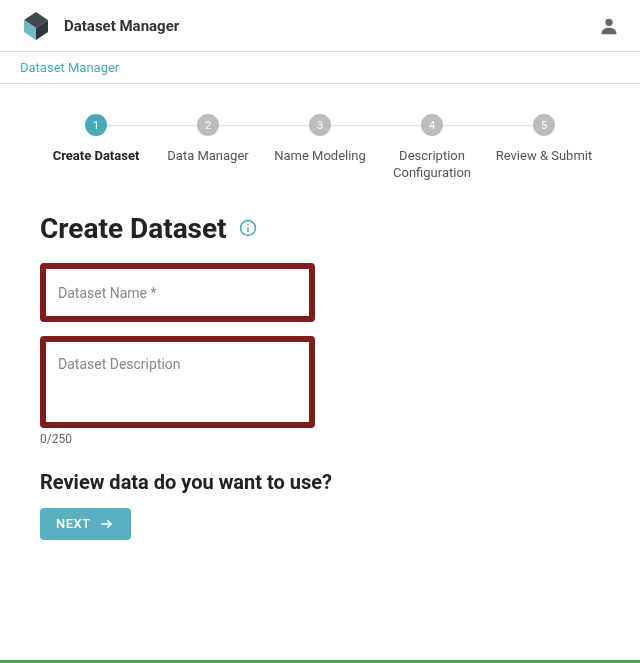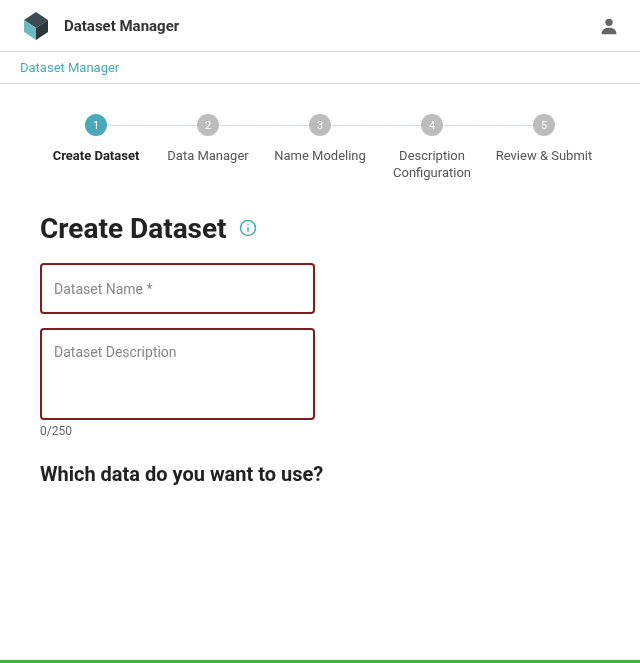--- a/index.html
+++ b/index.html
@@ -88,21 +88,21 @@
     }
     .page-heading {
       font-size: 28px;
       font-weight: 700;
       color: #222;
     }
     .info-icon { width: 18px; height: 18px; color: #4aa9b8; display: inline-flex; align-items: center; justify-content: center; }
 
     .form-field {
       width: 275px;
-      border: 2px solid #7f1d1d;
+      border: 6px solid #7f1d1d;
       border-radius: 4px;
       padding: 14px 12px;
       margin-bottom: 14px;
       background: #fff;
     }
     .form-field input, .form-field textarea {
       border: none;
       outline: none;
       width: 100%;
       font-size: 14px;
@@ -249,19 +249,30 @@
     <input type="text" placeholder="Dataset Name *" style="">
   </div>
 
   
   <div class="form-field textarea-field">
     <textarea placeholder="Dataset Description" style=""></textarea>
   </div>
   <div class="char-counter">0/250</div>
 
   
-  <h2 class="section-heading">Which data do you want to use?</h2>
-
-
+  <h2 class="section-heading">Review data do you want to use?</h2>
+
+
+  <div>
+    <button class="next-btn">
+      <span>NEXT</span>
+      <span class="arrow">
+        <svg width="16" height="16" viewBox="0 0 24 24" fill="none" stroke="#fff" stroke-width="2" stroke-linecap="round" stroke-linejoin="round">
+          <line x1="4" y1="12" x2="18" y2="12"></line>
+          <polyline points="13,7 18,12 13,17"></polyline>
+        </svg>
+      </span>
+    </button>
+  </div>
 
 </div>
 
 <div class="bottom-bar"></div>
 
 </body></html>

